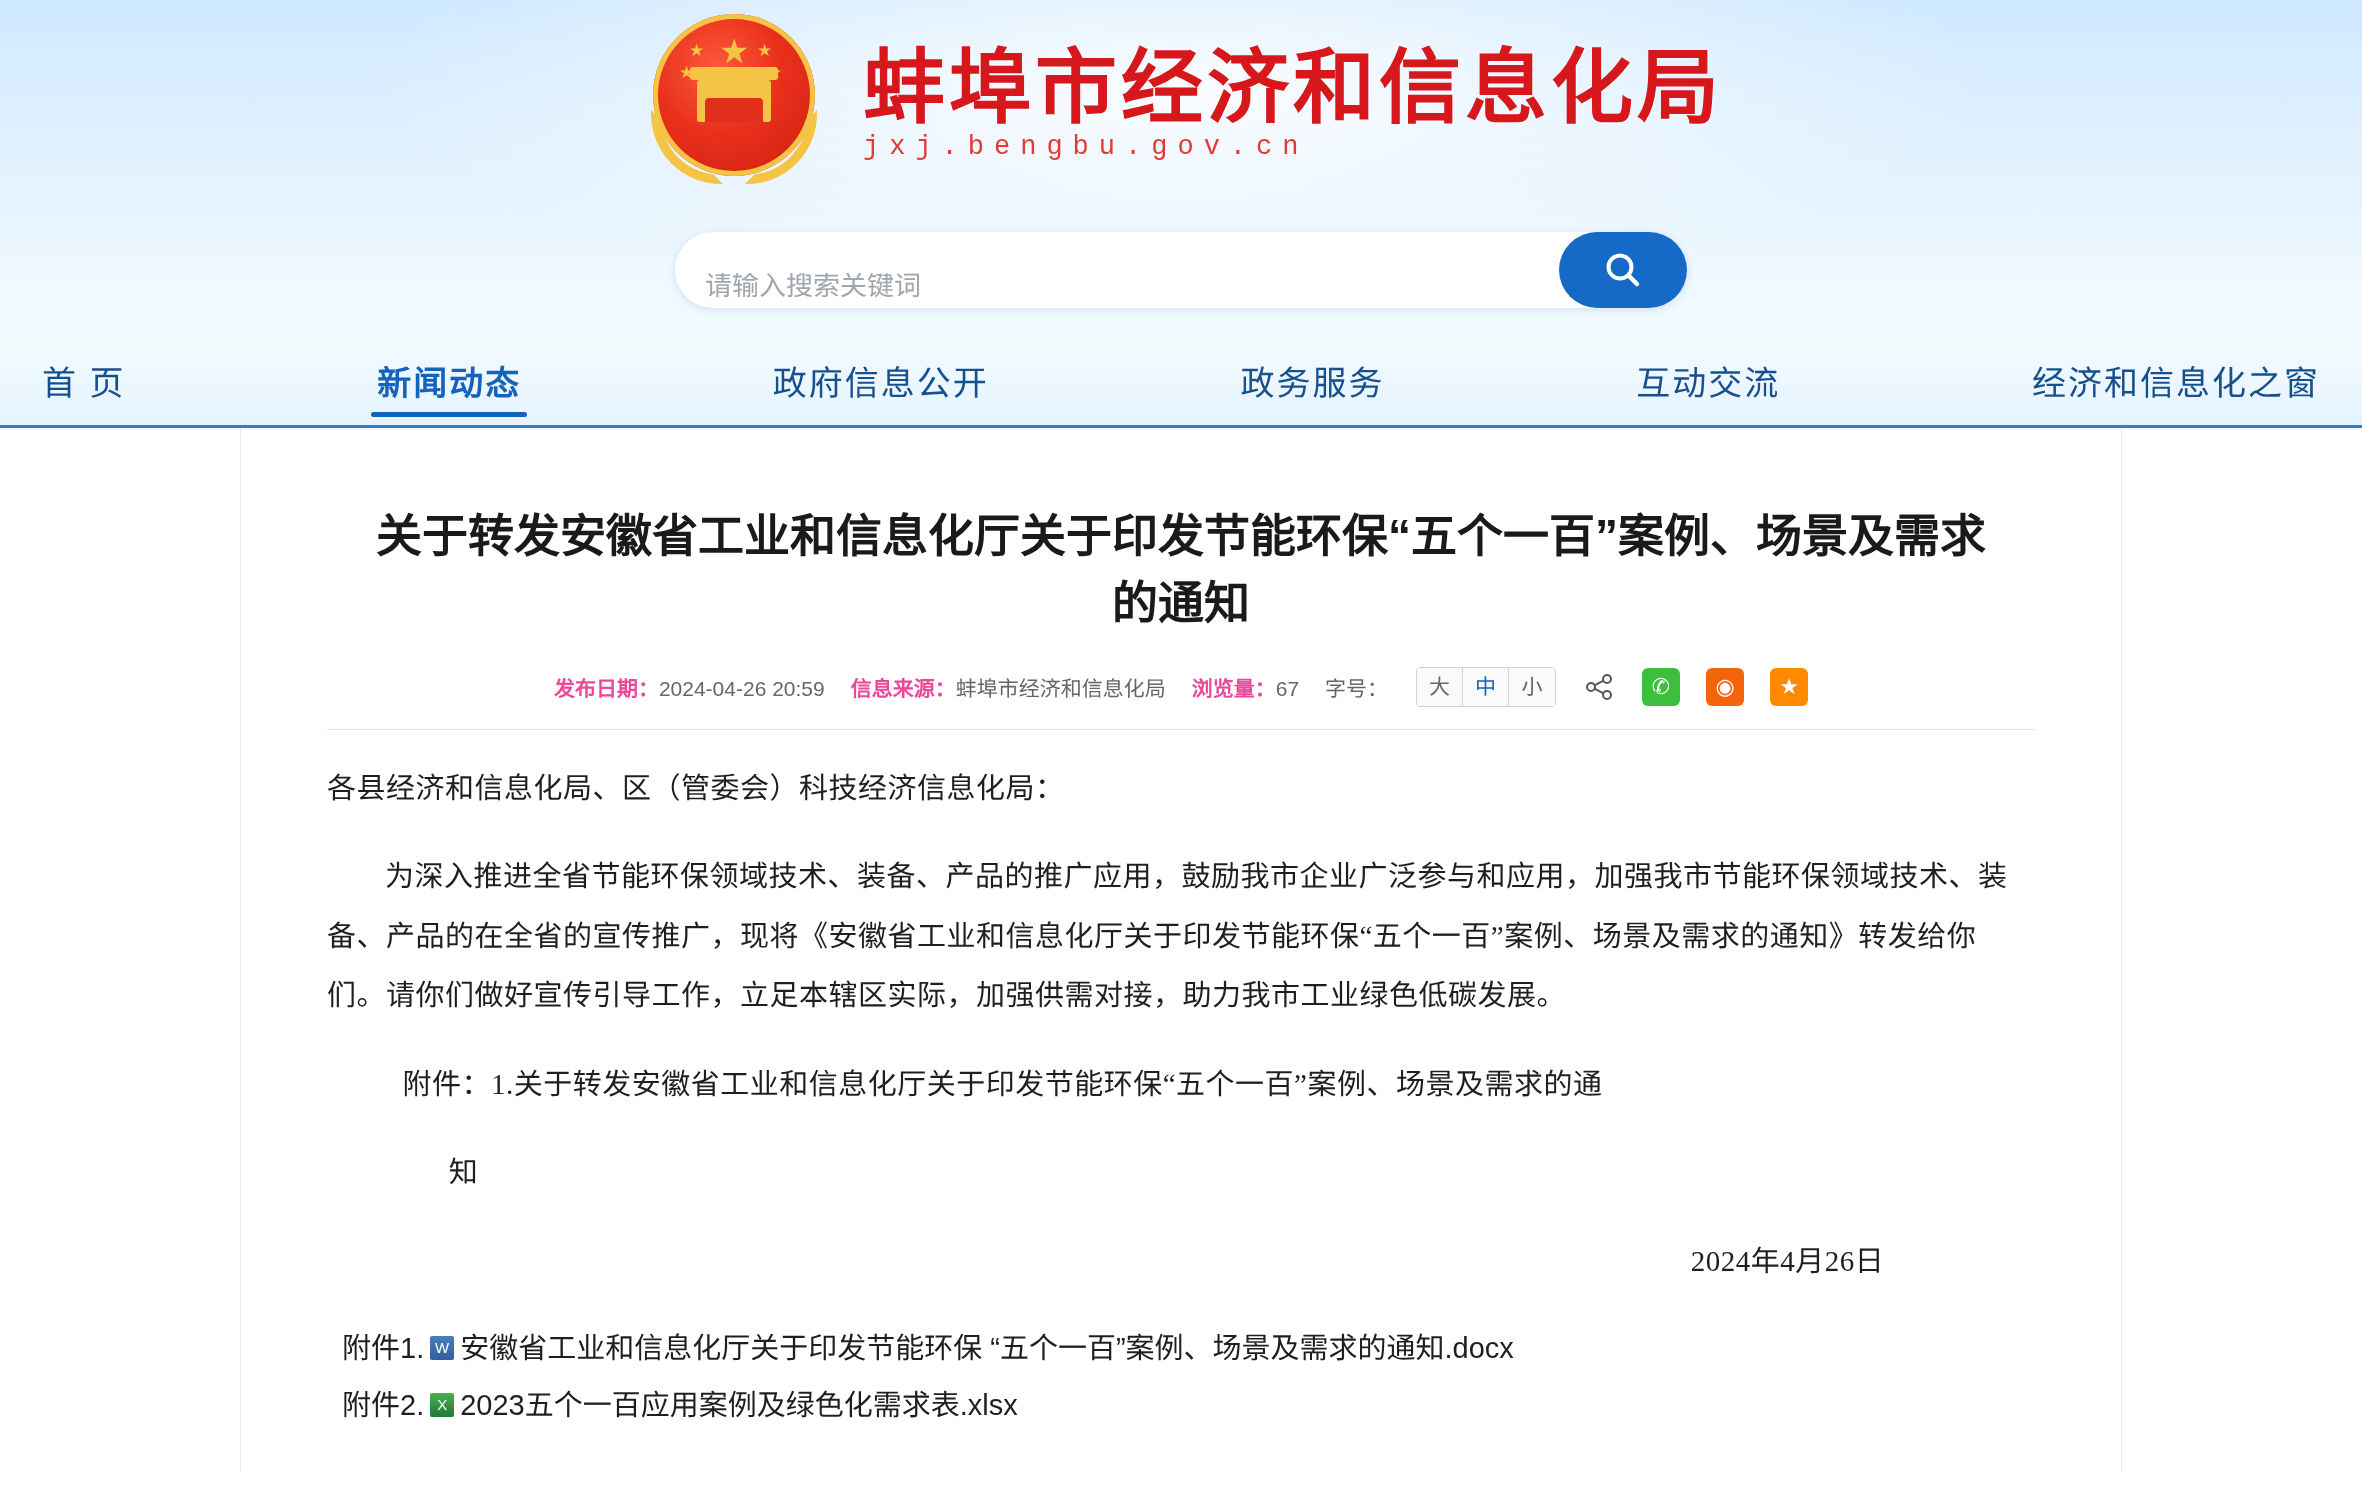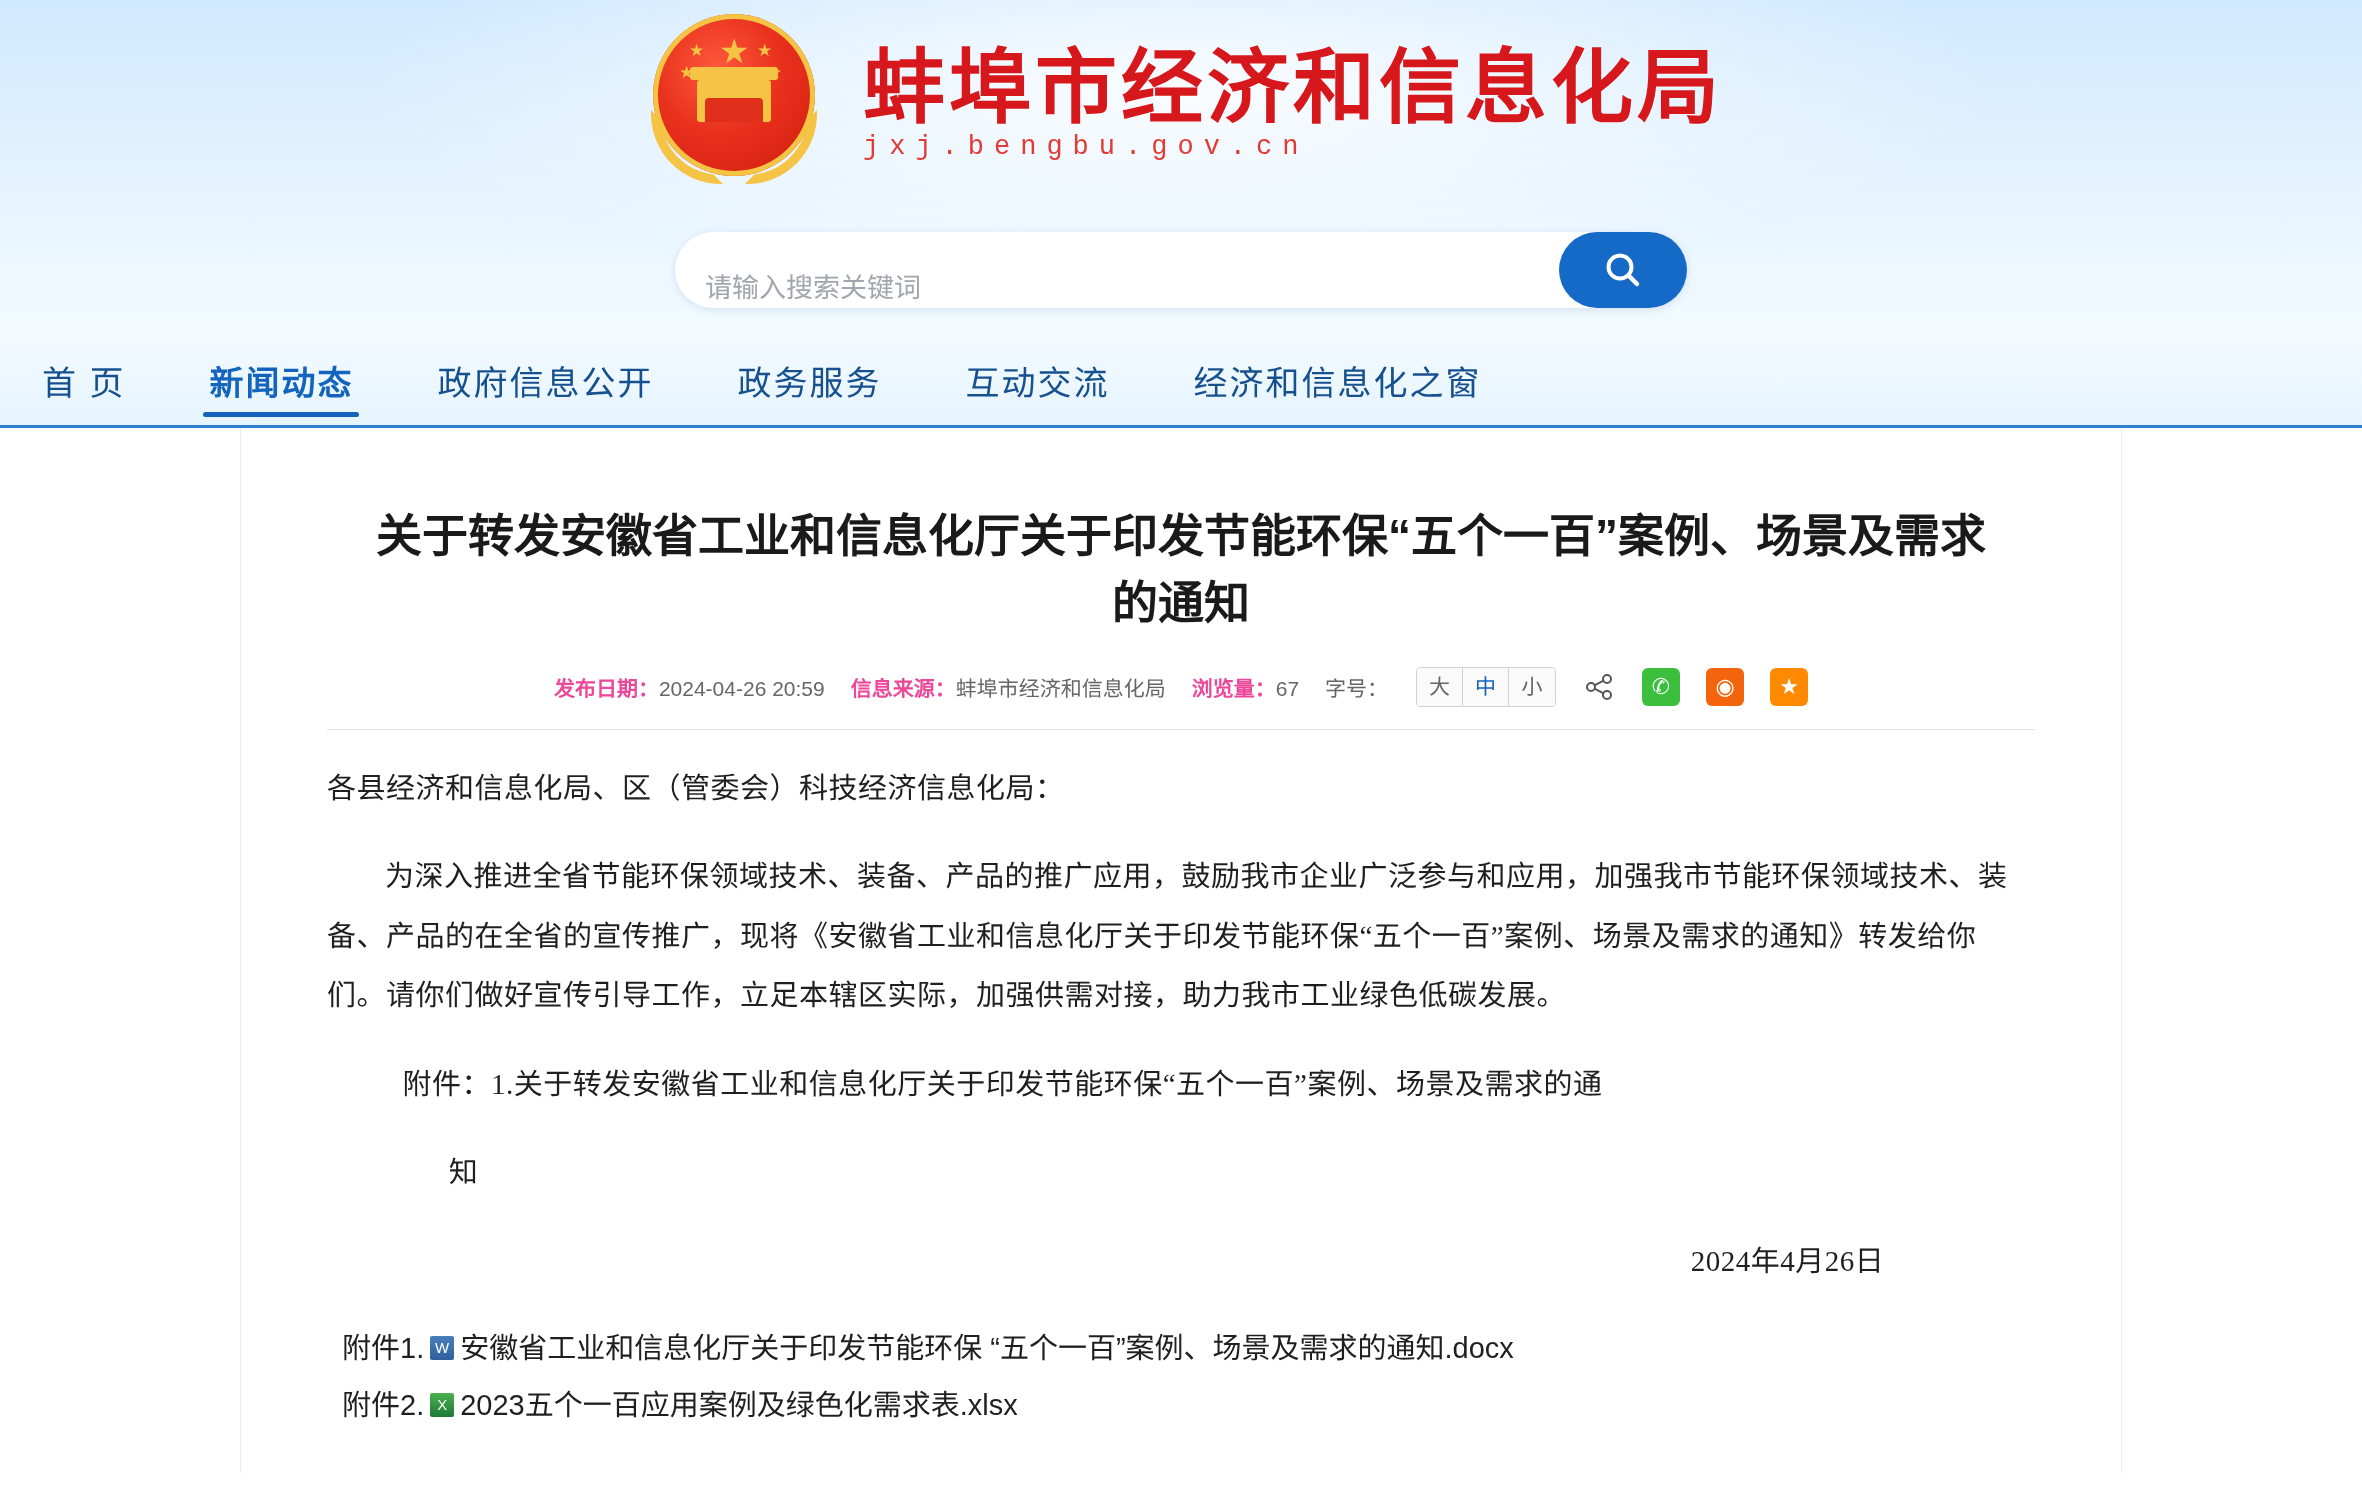--- a/index.html
+++ b/index.html
@@ -139,21 +139,21 @@
     box-shadow: 0 2px 9px rgba(0, 60, 120, 0.12);
   }
   .search-input {
     flex: 1 1 auto;
     border: none;
     outline: none;
     background: transparent;
     font-size: 27px;
     color: #333;
     padding: 0 24px 0 30px;
-    font-family: Liberation Sans, sans-serif;
+    font-family: Liberation Mono, monospace;
     margin-top: 36px;
   }
   .search-input::placeholder { color: #9fa6ad; }
   .search-btn {
     flex: 0 0 auto;
     width: 128px; height: 76px;
     border-radius: 38px;
     background: #1569c7;
     border: none;
     cursor: pointer;
@@ -164,22 +164,22 @@
   .search-btn svg { display: block; }
 
   
   .main-nav {
     width: 100%;
     height: 88px;
     background: linear-gradient(180deg, #f2faff 0%, #e6f4ff 100%);
     border-bottom: 3px solid #2f7fd1;
     display: flex;
     align-items: center;
-    justify-content: flex-start;
-    gap: 0;
+    justify-content: space-between;
+    gap: 16px;
   }
   .nav-item {
     position: relative;
     font-size: 34px;
     color: #17508f;
     padding: 0 42px;
     height: 88px;
     line-height: 88px;
     cursor: pointer;
     white-space: nowrap;

